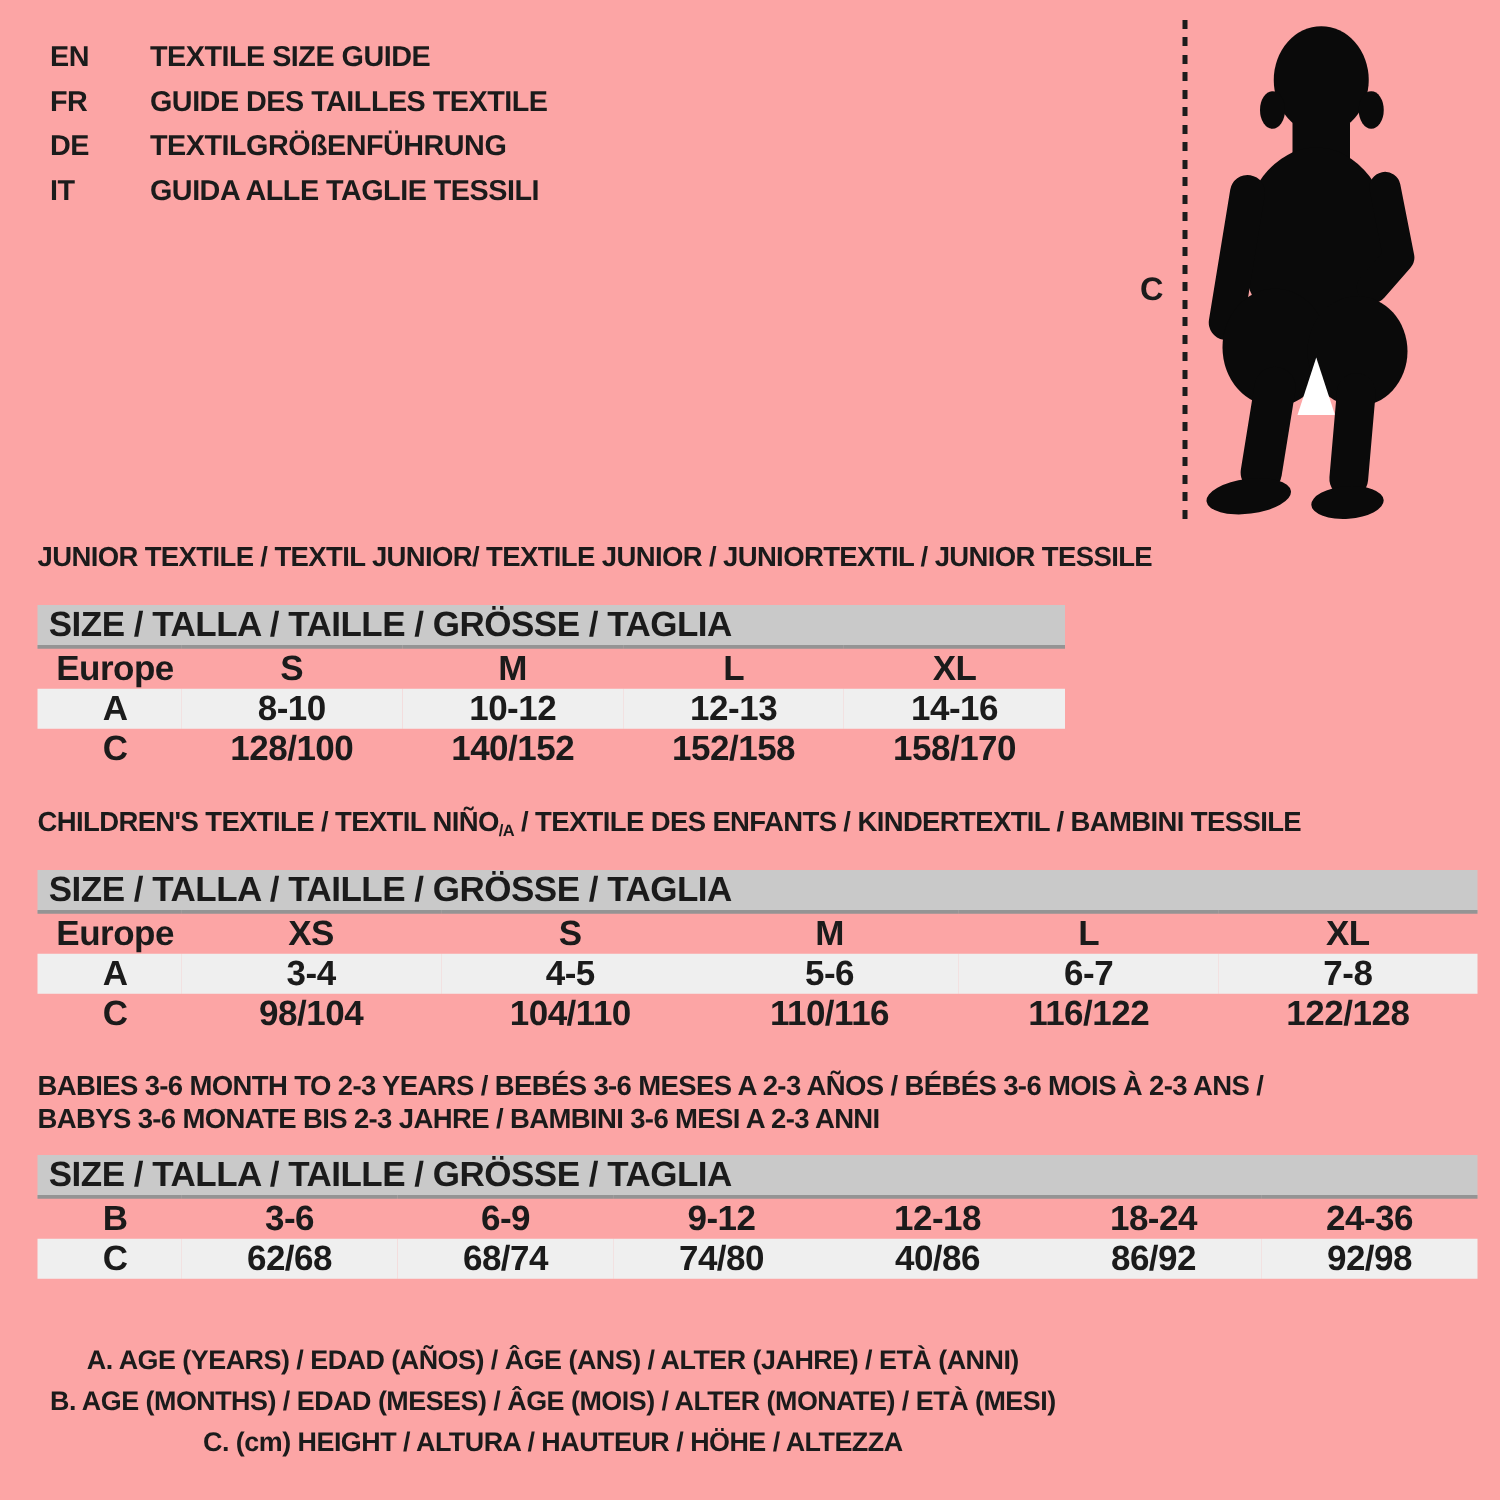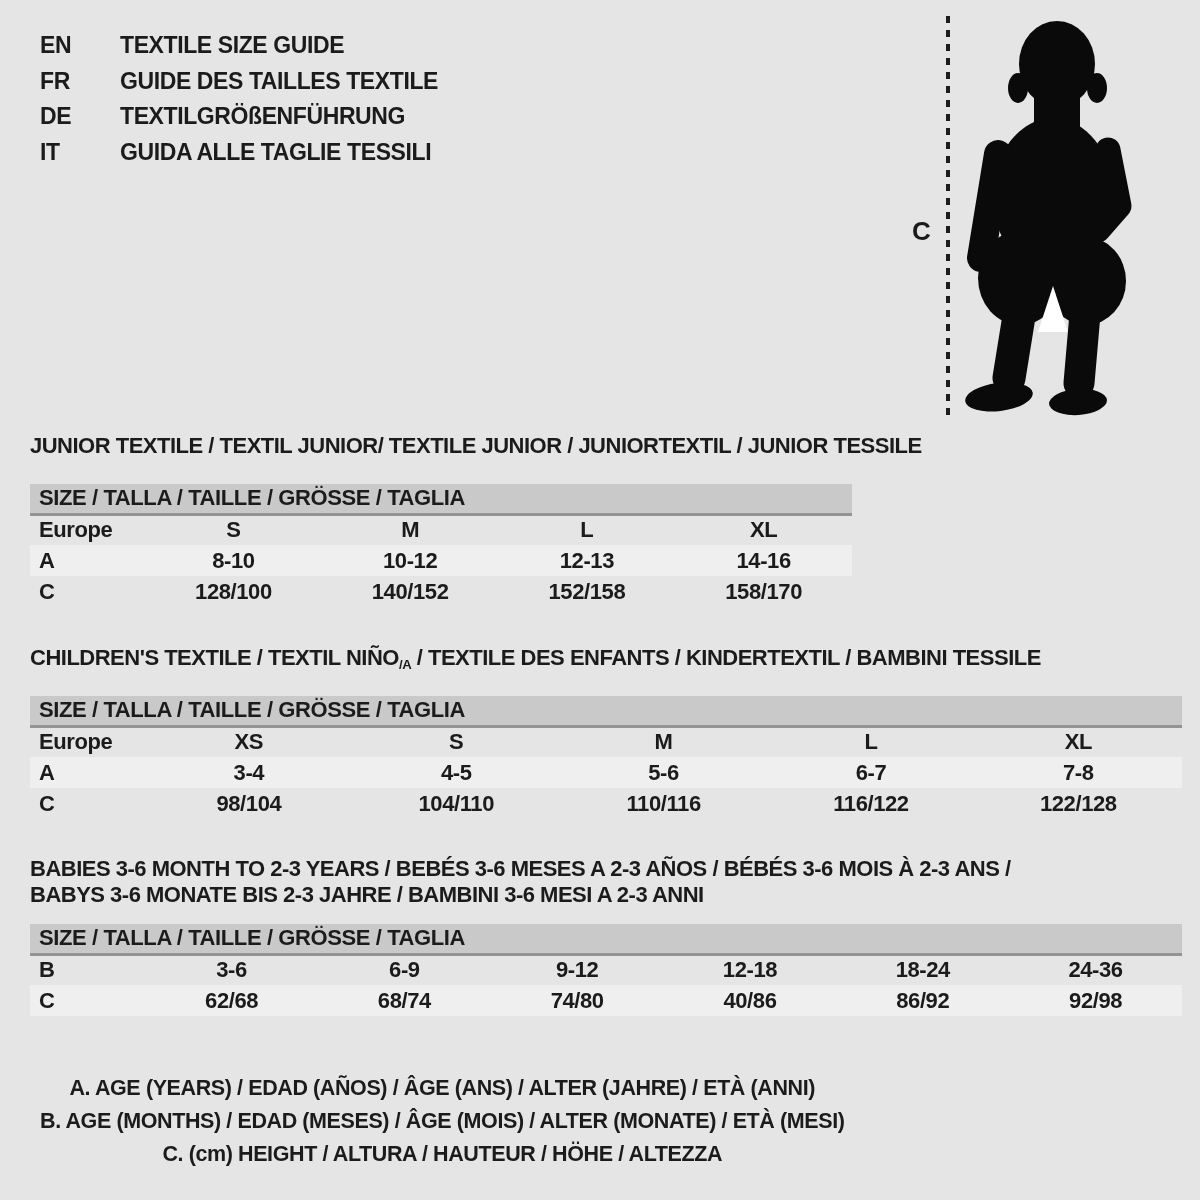--- a/index.html
+++ b/index.html
@@ -2,21 +2,21 @@
 <html><head>
 <meta charset="utf-8">
 <style>
   * { margin:0; padding:0; box-sizing:border-box; }
   html,body { background:#ffffff; }
   body {
     width:1200px; height:1200px; position:relative; overflow:hidden;
     font-family:"Liberation Sans","DejaVu Sans",sans-serif;
     color:#1b1b1b;
   }
-  .page { position:absolute; inset:0; background:#e5e5e5; }
+  .page { position:absolute; inset:0; background:#fca5a5; }
 
   
   .langs { position:absolute; top:28px; left:40px; }
   .lang-row { display:flex; height:35.5px; align-items:center;
     font-size:23px; font-weight:700; letter-spacing:-0.4px; }
   .lang-code { width:80px; }
 
   
   .measure-line { position:absolute; left:946px; top:16px; width:4px; height:402px;
     background:repeating-linear-gradient(to bottom,#1c1c1c 0 7px,transparent 7px 14px); }
@@ -30,23 +30,23 @@
   .section-children { top:645px; width:1152px; }
   .section-babies   { top:856px; width:1152px; }
   .section-title { font-size:22px; font-weight:700; letter-spacing:-0.5px;
     line-height:26px; white-space:nowrap; }
   .section-junior .section-title   { margin-bottom:25px; }
   .section-children .section-title { margin-bottom:22px; }
   .section-babies .title-block     { margin-bottom:16px; }
   .sub-a { font-size:60%; position:relative; top:0.28em; font-weight:700; }
 
   table.stable { width:100%; border-collapse:collapse; table-layout:fixed; }
-  .stable td { font-size:22px; font-weight:700; letter-spacing:-0.4px;
+  .stable td { font-size:28px; font-weight:700; letter-spacing:-0.4px;
     text-align:center; vertical-align:middle; }
-  .stable td.lbl { text-align:left; padding-left:9px; }
+  .stable td.lbl { text-align:center; padding-left:9px; }
   .stable tr { height:31px; }
   .stable tr.hdr { height:30px; }
   .stable tr.hdr td { background:#c9c9c9; border-bottom:3px solid #949494;
     text-align:left; padding-left:9px; }
   .stable tr.shaded td { background:#efefef; }
 
   
   .legend { position:absolute; left:40px; top:1072px;text-align:center; }
   .legend-line { font-size:21.5px; font-weight:700; letter-spacing:-0.4px;
     line-height:33px; white-space:nowrap; }

